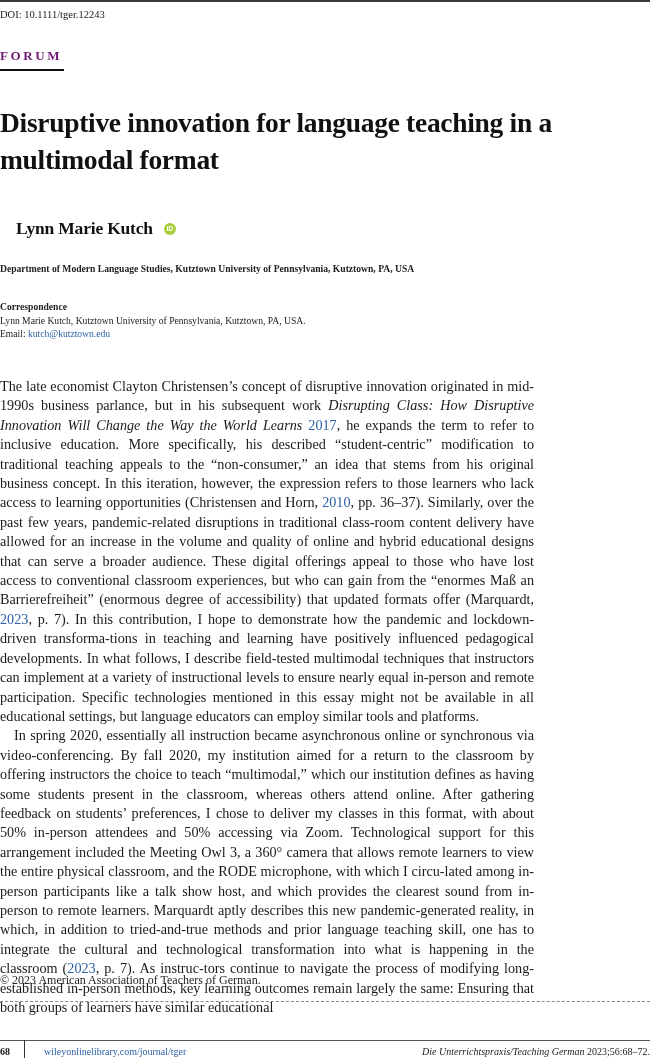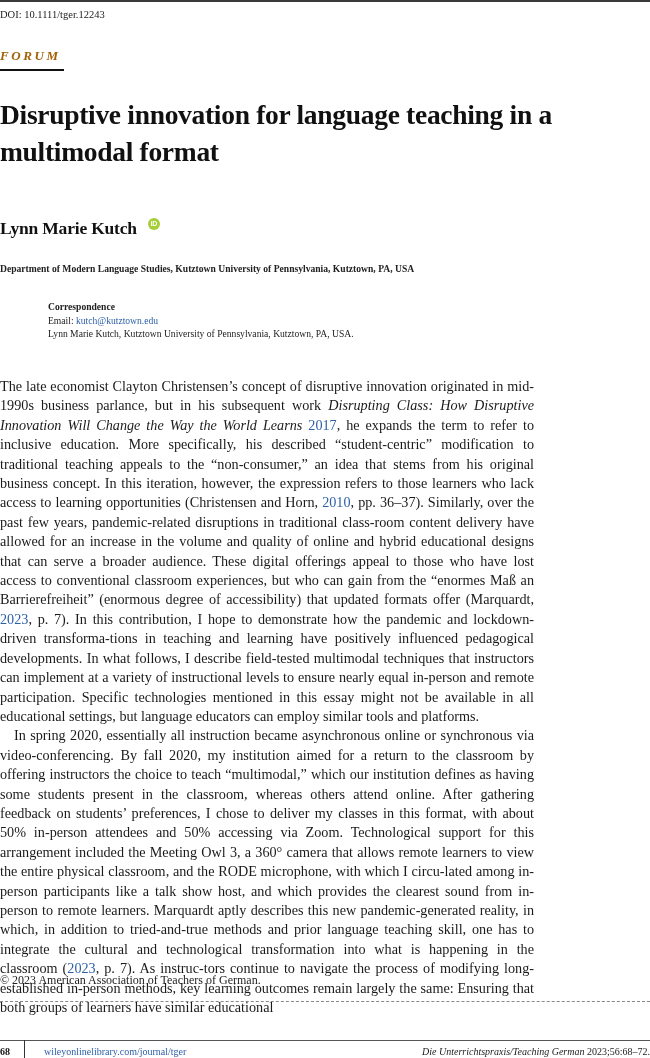--- a/index.html
+++ b/index.html
@@ -2,27 +2,27 @@
 <html><head>
   <meta charset="utf-8">
   <style>
     html, body { margin: 0; padding: 0; background: #ffffff; }
     body {
       width: 650px; height: 1058px; overflow: hidden; position: relative;
       font-family: "Liberation Serif", "DejaVu Serif", serif; color: #1a1a1a;
     }
     .top-rule { position: absolute; left: 0; top: 0; width: 650px; height: 2px; background: #3a3a3a; }
     .doi { position: absolute; left: 0; top: 9px; font-size: 10.5px; color: #222; }
-    .section-label { position: absolute; left: 0; top: 48px; font-size: 13px; font-weight: bold; letter-spacing: 2.6px; color: #a16207; font-style: italic; }
+    .section-label { position: absolute; left: 0; top: 48px; font-size: 13px; font-weight: bold; letter-spacing: 2.6px; color: #701a75; }
     .section-underline { position: absolute; left: 0; top: 69px; width: 64px; height: 2px; background: #111; }
-    .title { position: absolute; left: 0; top: 96px; width: 640px; font-size: 27.5px; line-height: 37px; font-weight: bold; color: #111; letter-spacing: -0.3px; }
-    .author { position: absolute; left: 0; top: 218px; font-size: 17.5px; font-weight: bold; color: #111; display: flex; gap: 11px; letter-spacing: -0.2px; }
+    .title { position: absolute; left: 0; top: 104px; width: 640px; font-size: 27.5px; line-height: 37px; font-weight: bold; color: #111; letter-spacing: -0.3px; }
+    .author { position: absolute; left: 16px; top: 218px; font-size: 17.5px; font-weight: bold; color: #111; display: flex; align-items: center; gap: 11px; letter-spacing: -0.2px; }
     .orcid { display: inline-block; width: 12px; height: 12px; border-radius: 50%; background: #a6ce39; color: #fff; font-family: "Liberation Sans", sans-serif; font-size: 7px; font-weight: bold; line-height: 12px; text-align: center; }
     .affiliation { position: absolute; left: 0; top: 263px; font-size: 9.6px; color: #222; font-weight: bold; }
-    .corr { position: absolute; left: 0; top: 300px; font-size: 9.6px; line-height: 13.5px; color: #222; padding-left: 48px; }
+    .corr { position: absolute; left: 0; top: 300px; font-size: 9.6px; line-height: 13.5px; color: #222; }
     .corr .corr-head { font-weight: bold; }
     a, .link { color: #2b5fa6; text-decoration: none; }
     .body-text { position: absolute; left: 0; top: 377px; width: 534px; font-size: 14.2px; line-height: 19.4px; color: #1a1a1a; text-align: justify; hyphens: none; }
     .body-text p { margin: 0; }
     .body-text p + p { text-indent: 14px; }
     .footer-rule { position: absolute; left: 0; top: 1001px; width: 650px; border-top: 1px dashed #888; }
     .copyright { position: absolute; left: 0; top: 973px; font-size: 12px; color: #222; }
     .bottom-rule { position: absolute; left: 0; top: 1040px; width: 650px; height: 1px; background: #555; }
     .page-no { position: absolute; left: 0; top: 1046px; font-size: 10px; font-weight: bold; color: #111; }
     .page-sep { position: absolute; left: 24px; top: 1040px; width: 1px; height: 18px; background: #333; }
@@ -44,22 +44,22 @@
 
 <div class="author">
   <span>Lynn Marie Kutch</span>
   <span class="orcid">iD</span>
 </div>
 
 <div class="affiliation">Department of Modern Language Studies, Kutztown University of Pennsylvania, Kutztown, PA, USA</div>
 
 <div class="corr">
   <div class="corr-head">Correspondence</div>
+  <div>Lynn Marie Kutch, Kutztown University of Pennsylvania, Kutztown, PA, USA.</div>
   <div><span>Email: </span><a class="link">kutch@kutztown.edu</a></div>
-  <div>Lynn Marie Kutch, Kutztown University of Pennsylvania, Kutztown, PA, USA.</div>
 </div>
 
 <div class="body-text">
   <p>The late economist Clayton Christensen’s concept of disruptive innovation originated in mid-1990s business parlance, but in his subsequent work <em>Disrupting Class: How Disruptive Innovation Will Change the Way the World Learns</em> <a class="link">2017</a>, he expands the term to refer to inclusive education. More specifically, his described “student-centric” modification to traditional teaching appeals to the “non-consumer,” an idea that stems from his original business concept. In this iteration, however, the expression refers to those learners who lack access to learning opportunities (Christensen and Horn, <a class="link">2010</a>, pp. 36–37). Similarly, over the past few years, pandemic-related disruptions in traditional class-room content delivery have allowed for an increase in the volume and quality of online and hybrid educational designs that can serve a broader audience. These digital offerings appeal to those who have lost access to conventional classroom experiences, but who can gain from the “enormes Maß an Barrierefreiheit” (enormous degree of accessibility) that updated formats offer (Marquardt, <a class="link">2023</a>, p. 7). In this contribution, I hope to demonstrate how the pandemic and lockdown-driven transforma-tions in teaching and learning have positively influenced pedagogical developments. In what follows, I describe field-tested multimodal techniques that instructors can implement at a variety of instructional levels to ensure nearly equal in-person and remote participation. Specific technologies mentioned in this essay might not be available in all educational settings, but language educators can employ similar tools and platforms.</p>
   <p>In spring 2020, essentially all instruction became asynchronous online or synchronous via video-conferencing. By fall 2020, my institution aimed for a return to the classroom by offering instructors the choice to teach “multimodal,” which our institution defines as having some students present in the classroom, whereas others attend online. After gathering feedback on students’ preferences, I chose to deliver my classes in this format, with about 50% in-person attendees and 50% accessing via Zoom. Technological support for this arrangement included the Meeting Owl 3, a 360° camera that allows remote learners to view the entire physical classroom, and the RODE microphone, with which I circu-lated among in-person participants like a talk show host, and which provides the clearest sound from in-person to remote learners. Marquardt aptly describes this new pandemic-generated reality, in which, in addition to tried-and-true methods and prior language teaching skill, one has to integrate the cultural and technological transformation into what is happening in the classroom (<a class="link">2023</a>, p. 7). As instruc-tors continue to navigate the process of modifying long-established in-person methods, key learning outcomes remain largely the same: Ensuring that both groups of learners have similar educational</p>
 </div>
 
 <div class="footer-rule"></div>
 <div class="copyright">© 2023 American Association of Teachers of German.</div>
 

